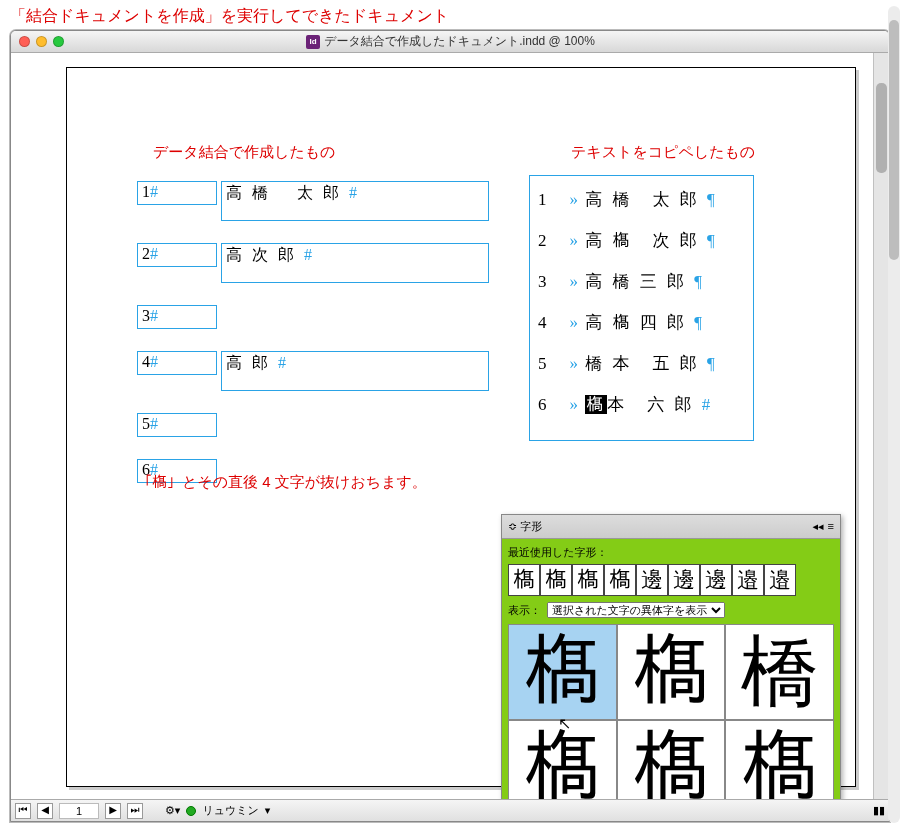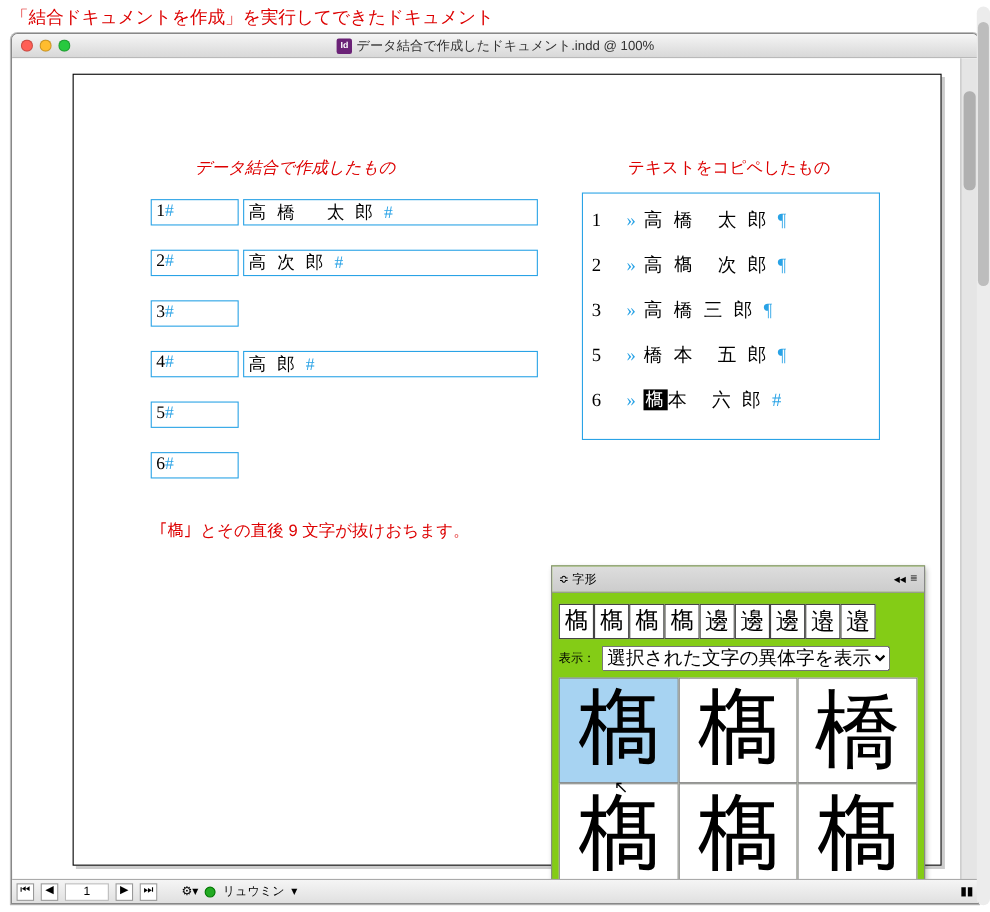--- a/index.html
+++ b/index.html
@@ -8,40 +8,40 @@
   .top-caption { color: #d00; font-size: 16px; padding: 6px 10px 4px; }
   .window { position: absolute; left: 10px; top: 30px; width: 880px; height: 792px; border: 1px solid #888; border-radius: 6px 6px 0 0; background: #fff; box-shadow: 0 0 0 1px #bbb; overflow: hidden; }
   .titlebar { height: 22px; background: linear-gradient(#f5f5f5, #d8d8d8); border-bottom: 1px solid #aaa; display: flex; align-items: center; font-size: 12px; color: #333; }
   .traffic { display: flex; gap: 6px; padding: 0 8px; }
   .dot { width: 11px; height: 11px; border-radius: 50%; border: 1px solid rgba(0,0,0,.2); }
   .dot.r { background: #ff5f56; } .dot.y { background: #ffbd2e; } .dot.g { background: #27c93f; }
   .title-center { flex: 1; text-align: center; display: flex; justify-content: center; align-items: center; gap: 4px; }
   .win-canvas { position: relative; height: 738px; background: #fff; }
   .page-shadow { position: absolute; left: 55px; top: 14px; width: 790px; height: 720px; border: 1px solid #000; background: #fff; box-shadow: 3px 3px 0 #ccc; }
   .sec-head { color: #d00; font-size: 15px; position: absolute; }
-  .sec-left { left: 166px; top: 90px; font-style: italic; }
+  .sec-left { left: 142px; top: 90px; }
   .sec-right { left: 560px; top: 90px; }
   .left-col { position: absolute; left: 126px; top: 128px; width: 352px; }
   .row { display: flex; margin-bottom: 22px; }
   .cell-a { width: 80px; height: 24px; border: 1px solid #2aa3e6; font-family: serif; font-size: 16px; padding: 1px 4px; margin-right: 4px; }
-  .cell-b { flex: 1; height: 24px; border: 1px solid #2aa3e6; font-family: serif; font-size: 16px; padding: 1px 4px; letter-spacing: 3px; }
+  .cell-b { flex: 1; height: 40px; border: 1px solid #2aa3e6; font-family: serif; font-size: 16px; padding: 1px 4px; letter-spacing: 3px; }
   .tab { color: #2aa3e6; letter-spacing: 0; }
-  .right-col { position: absolute; left: 518px; top: 122px; width: 271px; border: 1px solid #2aa3e6; padding: 6px 8px; }
+  .right-col { position: absolute; left: 518px; top: 122px; width: 225px; border: 1px solid #2aa3e6; padding: 6px 8px; }
   .rrow { font-family: serif; font-size: 17px; letter-spacing: 3px; margin: 6px 0 18px; white-space: nowrap; }
   .mark { color: #2aa3e6; letter-spacing: 0; }
   .hi { background: #000; color: #fff; padding: 0 1px; }
   .note { color: #d00; font-size: 15px; position: absolute; left: 126px; top: 420px; }
 
   .panel { position: absolute; left: 490px; top: 425px; width: 340px; background: #84cc16; border: 1px solid #888; box-shadow: 2px 2px 5px rgba(0,0,0,.3); font-size: 11px; margin-top: 36px; }
   .panel-head { background: linear-gradient(#ddd,#ccc); border-bottom: 1px solid #999; padding: 4px 6px; display: flex; justify-content: space-between; align-items: center; }
   .panel-body { padding: 6px; }
   .glyph-strip { display: flex; gap: 0; margin: 4px 0 6px; }
   .gs { width: 32px; height: 32px; border: 1px solid #444; background: #fff; text-align: center; font-family: serif; font-size: 22px; line-height: 30px; }
   .show-row { display: flex; align-items: center; gap: 6px; margin-bottom: 6px; }
-  .show-row select { font-size: 17px; }
+  .show-row select { font-size: 11px; }
   .big-grid { display: grid; grid-template-columns: repeat(3, 1fr); }
   .bg-cell { height: 96px; border: 1px solid #888; background: #fff; text-align: center; font-family: serif; font-size: 78px; line-height: 94px; position: relative; }
   .bg-cell.sel { background: #a7d3f2; }
   .tooltip { position: absolute; left: 80px; top: 220px; background: #ffffcc; border: 1px solid #aaa; padding: 4px 6px; font-size: 11px; line-height: 1.35; white-space: nowrap; box-shadow: 1px 1px 3px rgba(0,0,0,.3); }
   .panel-foot { display: flex; gap: 4px; border-top: 1px solid #aaa; padding: 3px 4px; align-items: center; background: #ddd; }
   .panel-foot input { font-size: 10px; flex: 1; }
   .smallbtn { width: 18px; height: 16px; background: linear-gradient(#fafafa,#ddd); border: 1px solid #999; font-size: 9px; text-align: center; line-height: 14px; }
 
   .statusbar { position: absolute; left: 0; right: 0; bottom: 0; height: 22px; background: linear-gradient(#f5f5f5,#e0e0e0); border-top: 1px solid #aaa; display: flex; align-items: center; font-size: 11px; gap: 6px; padding: 0 4px; }
   .nav-btn { width: 16px; height: 16px; border: 1px solid #999; background: #fff; text-align: center; line-height: 12px; font-size: 10px; }
@@ -103,35 +103,37 @@
         </div>
         <div class="row">
           <div class="cell-a"><span>6</span><span class="tab">#</span></div>
         </div>
       </div>
 
       <div class="right-col">
         <div class="rrow"><span>1</span>　<span class="mark">»</span> <span>高 橋　太 郎</span> <span class="mark">¶</span></div>
         <div class="rrow"><span>2</span>　<span class="mark">»</span> <span>高 𣘺　次 郎</span> <span class="mark">¶</span></div>
         <div class="rrow"><span>3</span>　<span class="mark">»</span> <span>高 橋 三 郎</span> <span class="mark">¶</span></div>
+        <div class="rrow"><span>4</span>　<span class="mark">»</span> <span>高 𣘺 四 郎</span> <span class="mark">¶</span></div>
         <div class="rrow"><span>5</span>　<span class="mark">»</span> <span>橋 本　五 郎</span> <span class="mark">¶</span></div>
         <div class="rrow"><span>6</span>　<span class="mark">»</span> <span class="hi">𣘺</span><span>本　六 郎</span> <span class="mark">#</span></div>
       </div>
 
-      <div class="note">「𣘺」とその直後 9 文字が抜けおちます。</div>
+      <div class="note">「𣘺」とその直後 4 文字が抜けおちます。</div>
 
       <div class="panel">
         <div class="panel-head">
           <span>≎ <span>字形</span></span>
           <span style="display:flex;gap:4px">
             <span>◂◂</span>
             <span>≡</span>
           </span>
         </div>
         <div class="panel-body">
+          <div>最近使用した字形：</div>
           <div class="glyph-strip">
             <div class="gs">𣘺</div>
             <div class="gs">𣘺</div>
             <div class="gs">𣘺</div>
             <div class="gs">𣘺</div>
             <div class="gs">邊</div>
             <div class="gs">邊</div>
             <div class="gs">邊</div>
             <div class="gs">邉</div>
             <div class="gs">邉</div>

